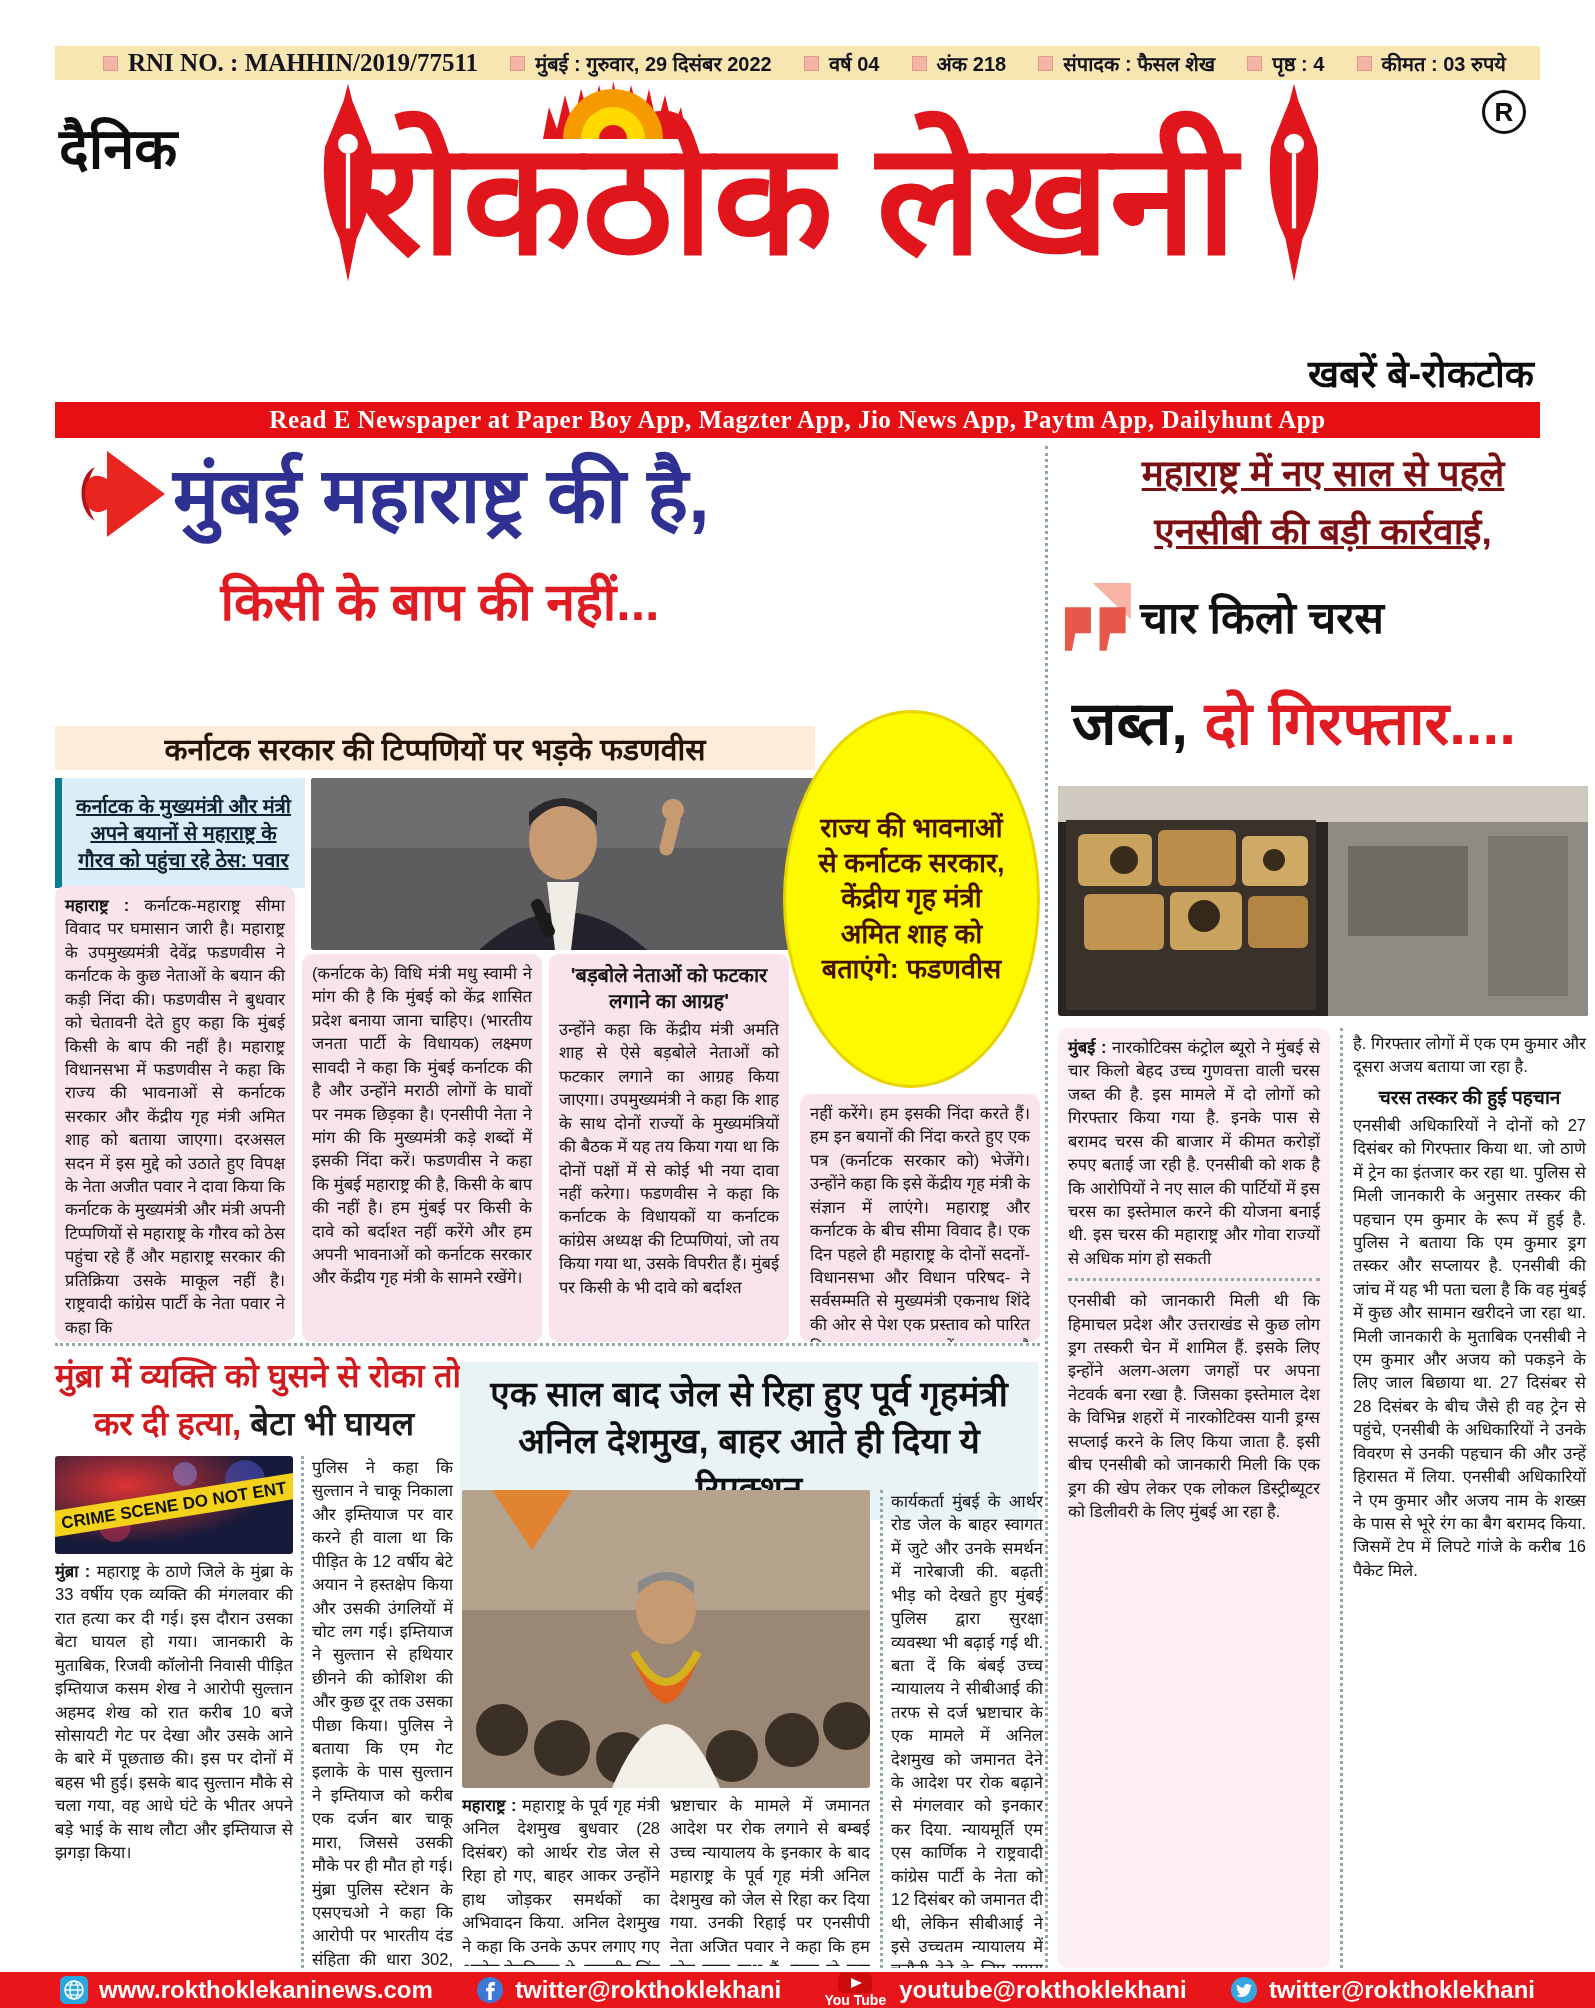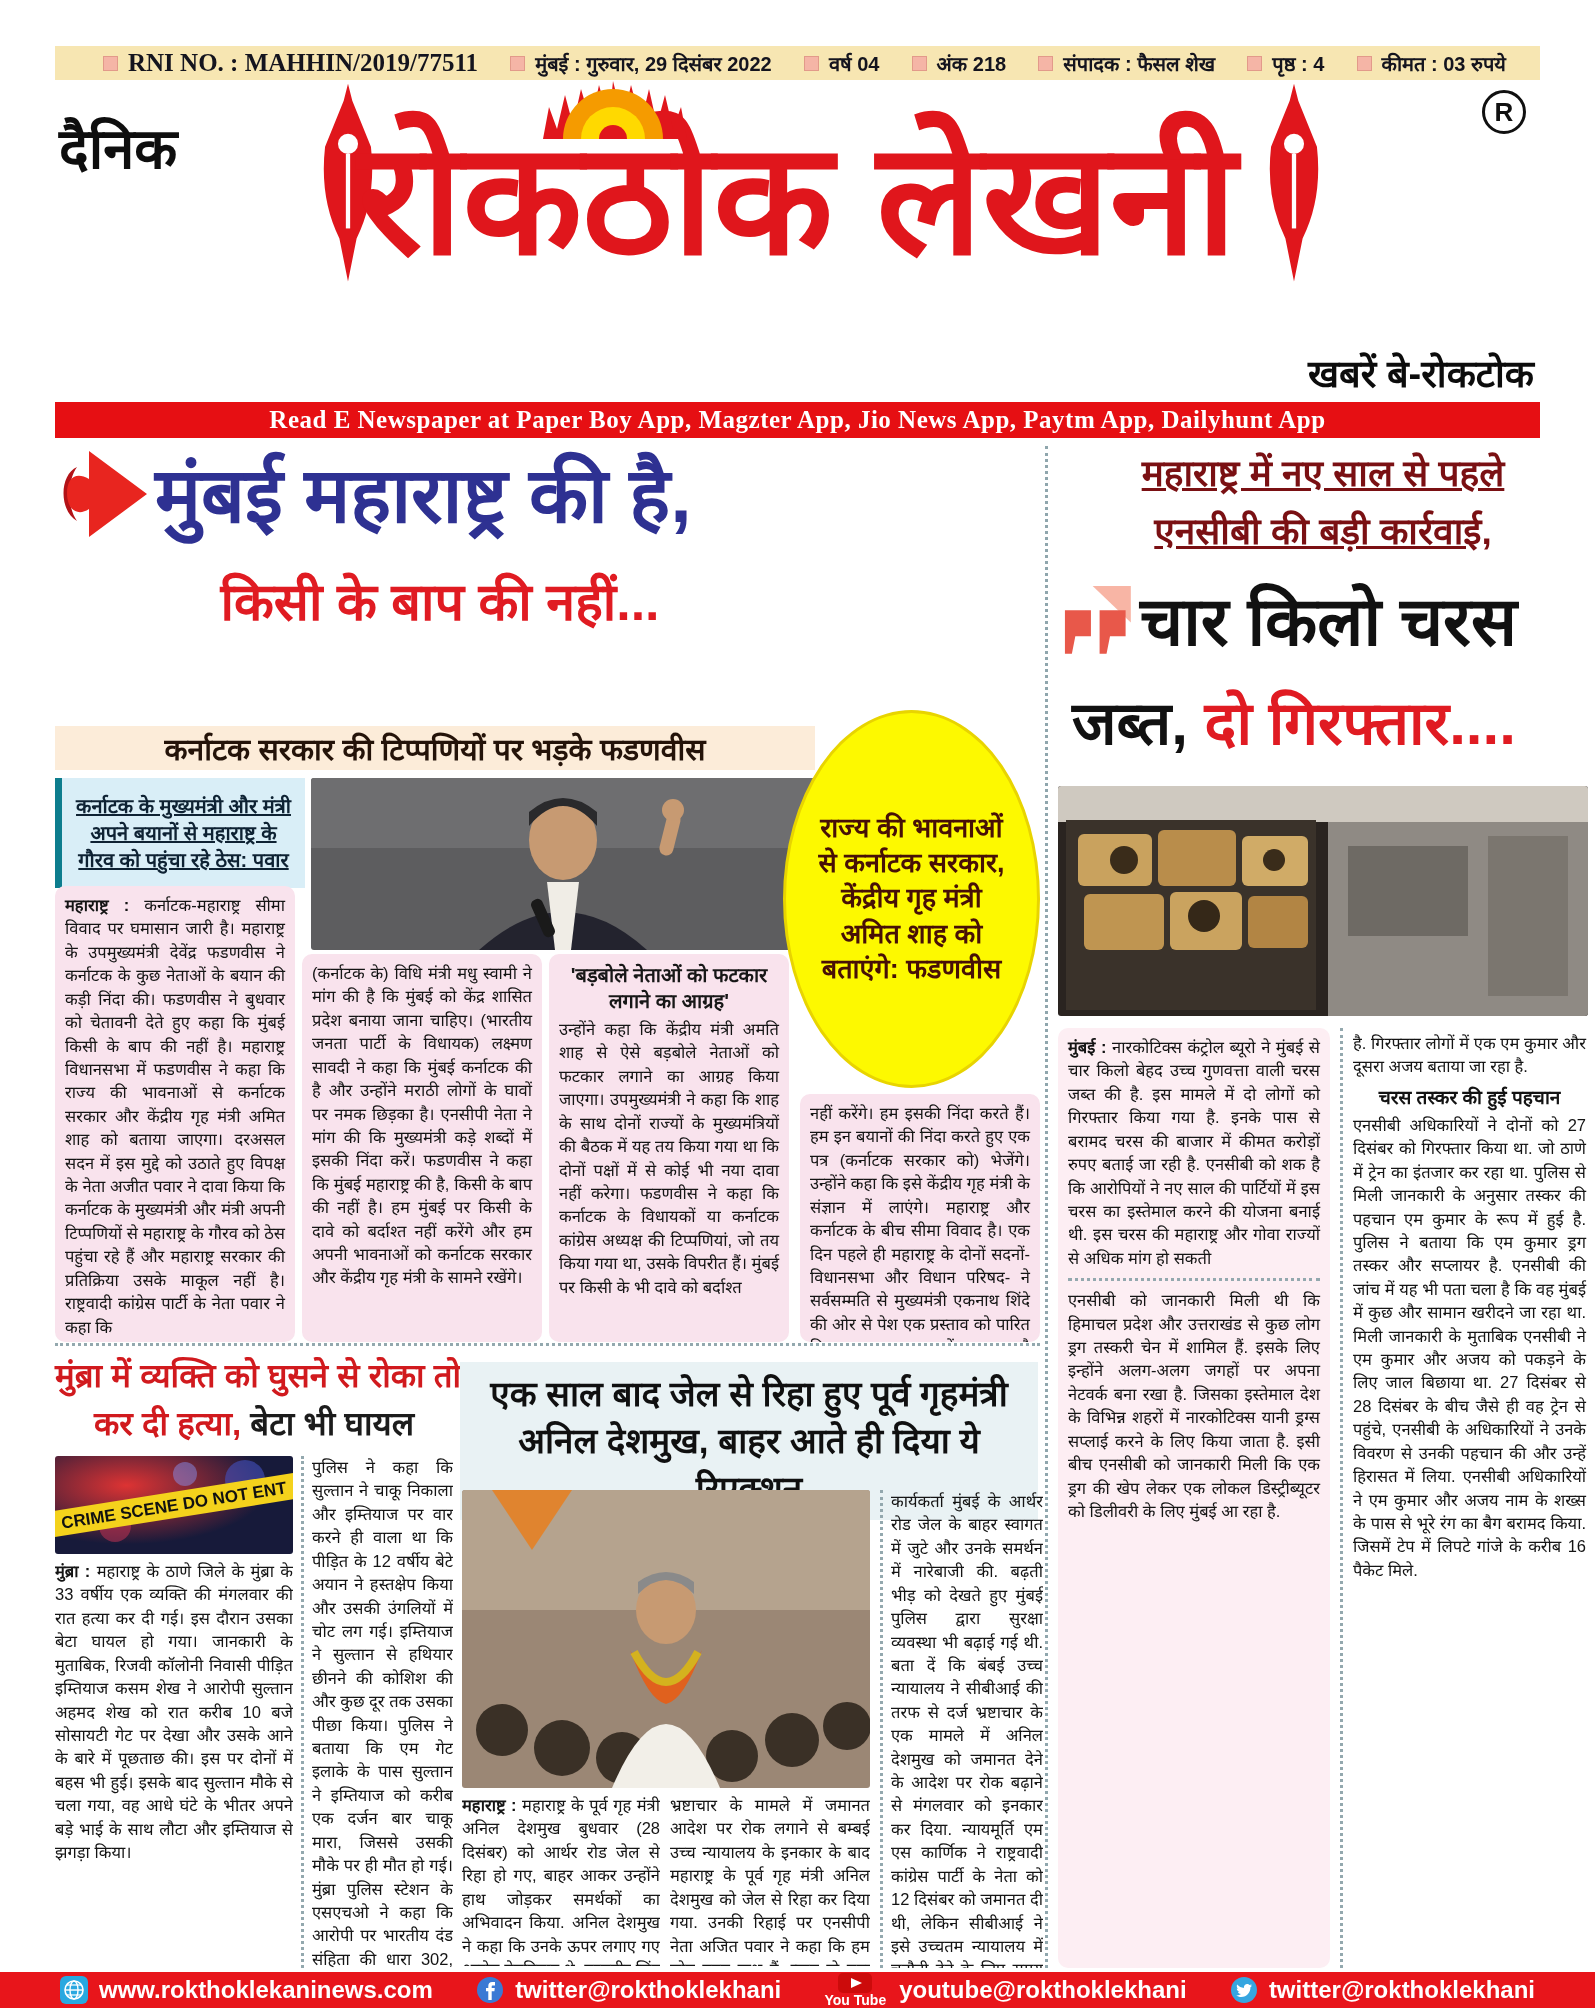--- a/index.html
+++ b/index.html
@@ -30,21 +30,21 @@
   .banner{position:absolute;left:55px;top:402px;width:1485px;height:36px;background:#e60f13;
           display:flex;align-items:center;justify-content:center;}
   .banner span{color:#fff;font-family:"Liberation Serif",serif;font-weight:bold;font-size:25px;letter-spacing:.5px;}
   
   .bodytxt{font-size:16.5px;line-height:1.42;color:#141414;text-align:justify;}
   .dateline{font-weight:bold;}
   .colbox{background:#f9e3ed;border-radius:10px;padding:8px 10px;box-sizing:border-box;overflow:hidden;}
   .dotrule{border-top:3px dotted #93a8ae;margin:8px 0;}
   
   .lead{position:absolute;left:55px;top:446px;width:985px;height:896px;}
-  .lead-h1{position:absolute;left:0;top:-6px;width:985px;display:flex;align-items:center;}
+  .lead-h1{position:absolute;left:18px;top:-6px;width:985px;display:flex;align-items:center;}
   .lead-h1 .arrow{width:100px;height:104px;flex:none;}
   .lead-h1 .t{font-size:77px;font-weight:800;color:#2e3192;white-space:nowrap;}
   .lead-h2{position:absolute;left:0;top:118px;width:770px;text-align:center;
            font-size:52px;font-weight:800;color:#e01b22;white-space:nowrap;}
   .lead-sub{position:absolute;left:0;top:280px;width:760px;height:44px;background:#fcecd9;
             display:flex;align-items:center;justify-content:center;font-size:30px;font-weight:800;color:#241309;}
   .lead-note{position:absolute;left:0;top:332px;width:250px;height:110px;background:#d9eef7;
              border-left:7px solid #0d7d8e;box-sizing:border-box;padding:6px 8px;display:flex;align-items:center;
              font-size:20px;font-weight:bold;color:#0e2233;text-align:center;text-decoration:underline;line-height:1.35;}
   .lead-photo{position:absolute;left:256px;top:332px;width:504px;height:172px;overflow:hidden;border-radius:3px;}
@@ -58,21 +58,21 @@
         border-radius:50%;display:flex;align-items:center;justify-content:center;text-align:center;
         font-size:27px;font-weight:800;color:#471006;padding:26px;box-sizing:border-box;line-height:1.3;}
   
   .vmain{position:absolute;left:1045px;top:446px;height:1522px;width:0;border-left:3px dotted #8fa6ad;}
   
   .ncb{position:absolute;left:1058px;top:446px;width:530px;height:1522px;}
   .kick{width:100%;text-align:center;font-size:37px;font-weight:800;color:#7a1013;text-decoration:underline;white-space:nowrap;}
   .kick2{position:absolute;top:58px;left:0;}
   .ncb-h1{position:absolute;left:0;top:126px;display:flex;align-items:center;gap:4px;}
   .ncb-h1 .q{width:78px;height:88px;flex:none;}
-  .ncb-h1 .t{font-size:68px;font-weight:800;color:#111;white-space:nowrap;}
+  .ncb-h1 .t{font-size:44px;font-weight:800;color:#111;white-space:nowrap;}
   .ncb-h2{position:absolute;left:14px;top:234px;font-size:60px;font-weight:800;white-space:nowrap;}
   .ncb-h2 .blk{color:#111;} .ncb-h2 .red{color:#e01b22;}
   .ncb-photo{position:absolute;left:0;top:340px;width:530px;height:230px;overflow:hidden;border-radius:3px;}
   .ncb-cols{position:absolute;left:0;top:582px;width:530px;height:940px;display:flex;gap:10px;}
   .ncb-a{width:272px;background:#fdeef3;border-radius:10px;padding:8px 10px;box-sizing:border-box;overflow:hidden;}
   .ncb-b{width:248px;padding:4px 2px 4px 10px;box-sizing:border-box;border-left:3px dotted #93a8ae;overflow:hidden;}
   .ncb-sub{font-size:19px;font-weight:800;text-align:center;color:#131313;margin:6px 0 2px;}
   
   .crime{position:absolute;left:55px;top:1352px;width:398px;height:616px;}
   .crime-h{width:100%;text-align:center;font-weight:800;font-size:33px;line-height:1.45;white-space:nowrap;}

